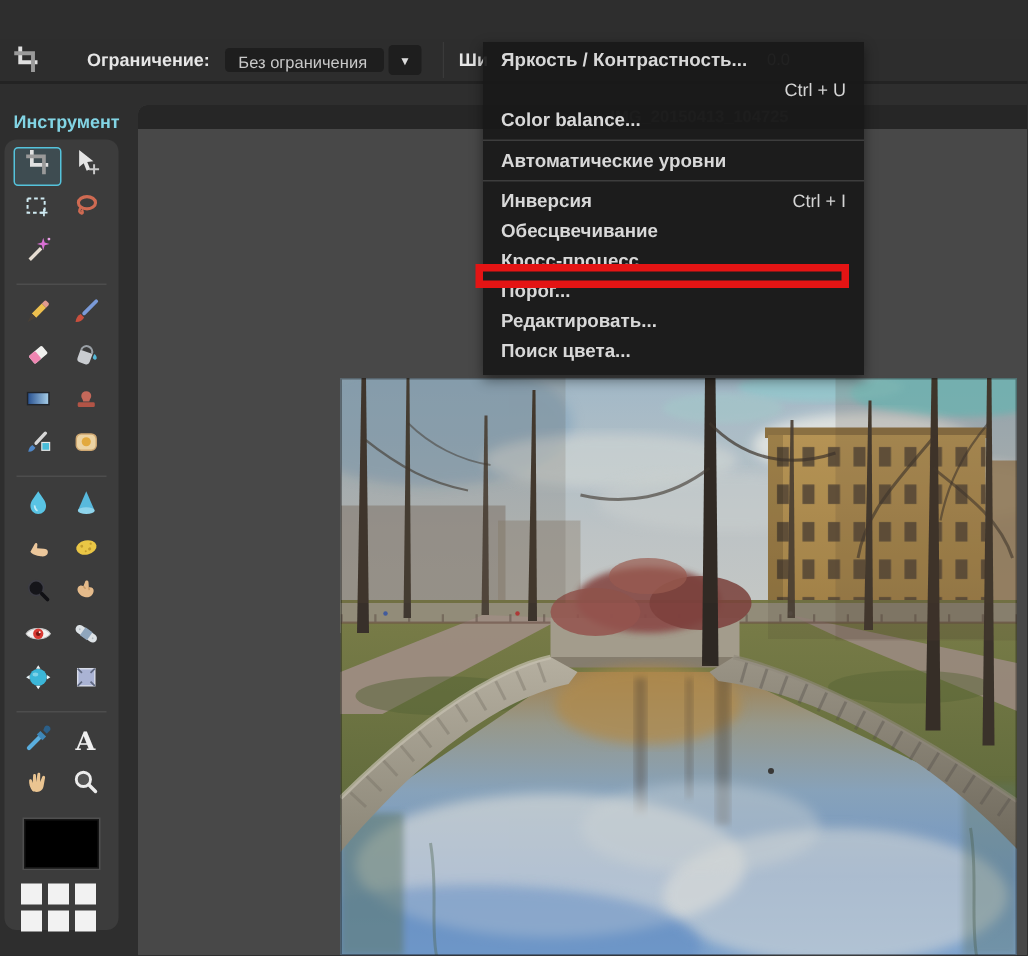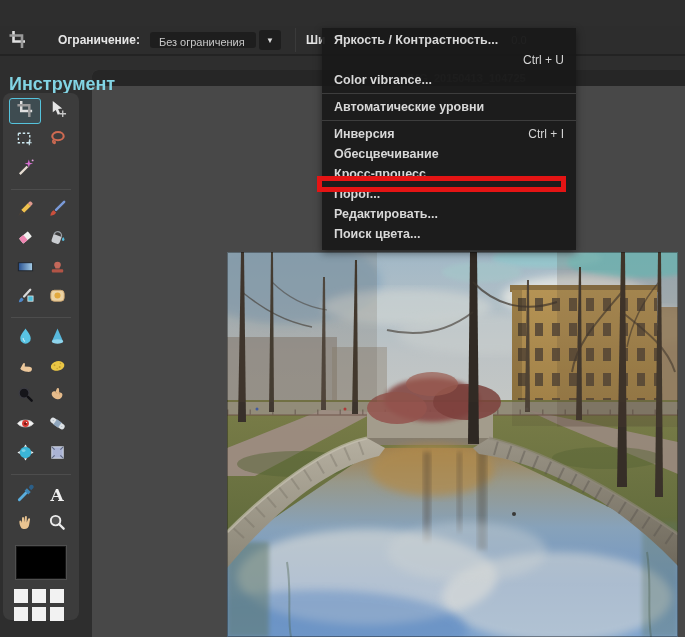--- a/index.html
+++ b/index.html
@@ -29,21 +29,21 @@
   .ob-widthval{margin-left:186px;font-size:11px;color:#8a8a8a;}
 
   
   .docwindow{position:absolute;left:92px;top:70px;width:593px;height:567px;
              background:#484848;border-radius:6px 0 0 0;z-index:1;}
   .doc-titlebar{position:relative;height:16px;background:#262626;border-radius:6px 0 0 0;}
   .doc-title{position:absolute;left:315px;top:2px;font-size:11px;font-weight:bold;color:#565656;}
   .photo{position:absolute;left:135px;top:182px;width:451px;height:385px;display:block;}
 
   
-  .panel-label{position:absolute;left:9px;top:74px;font-size:18px;font-weight:bold;
+  .panel-label{position:absolute;left:9px;top:74px;font-size:12px;font-weight:bold;
                color:#82d4e4;z-index:5;}
   .toolpanel{position:absolute;left:3px;top:93px;width:76px;height:527px;background:#3c3c3c;
              border-radius:8px;z-index:5;padding:5px 6px;}
   .tgrid{display:grid;grid-template-columns:1fr 1fr;row-gap:3px;}
   .cell{height:26px;display:flex;align-items:center;justify-content:center;}
   .cell.sel{background:rgba(80,180,210,0.14);border:1px solid #55c3dc;border-radius:3px;}
   .tsep{grid-column:1 / span 2;height:1px;background:#4d4d4d;margin:4px 2px;}
   .type-glyph{font-family:"DejaVu Serif","Liberation Serif",serif;font-size:17px;
               font-weight:bold;color:#f0f0f0;line-height:1;}
   .mainswatch{margin:9px auto 0 auto;width:50px;height:33px;background:#000;
@@ -425,21 +425,21 @@
 
 
   <div class="ddmenu">
     <div class="dditem">
         <span class="lbl">Яркость / Контрастность...</span>
       </div>
     <div class="dditem">
         <span class="sc">Ctrl + U</span>
       </div>
     <div class="dditem">
-        <span class="lbl">Color vibrance...</span>
+        <span class="lbl">Color balance...</span>
       </div>
     <div class="ddsep"></div>
     <div class="dditem">
         <span class="lbl">Автоматические уровни</span>
       </div>
     <div class="ddsep"></div>
     <div class="dditem">
         <span class="lbl">Инверсия</span>
         <span class="sc">Ctrl + I</span>
       </div>

